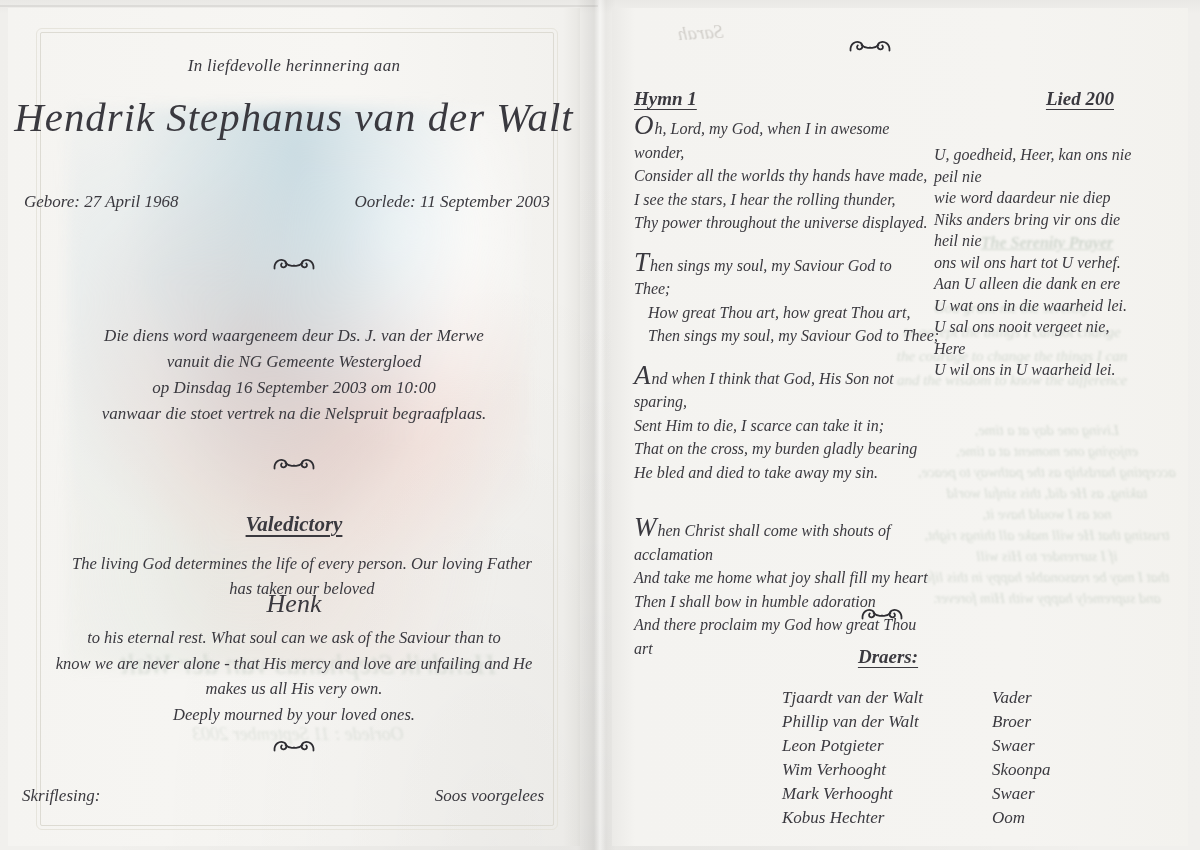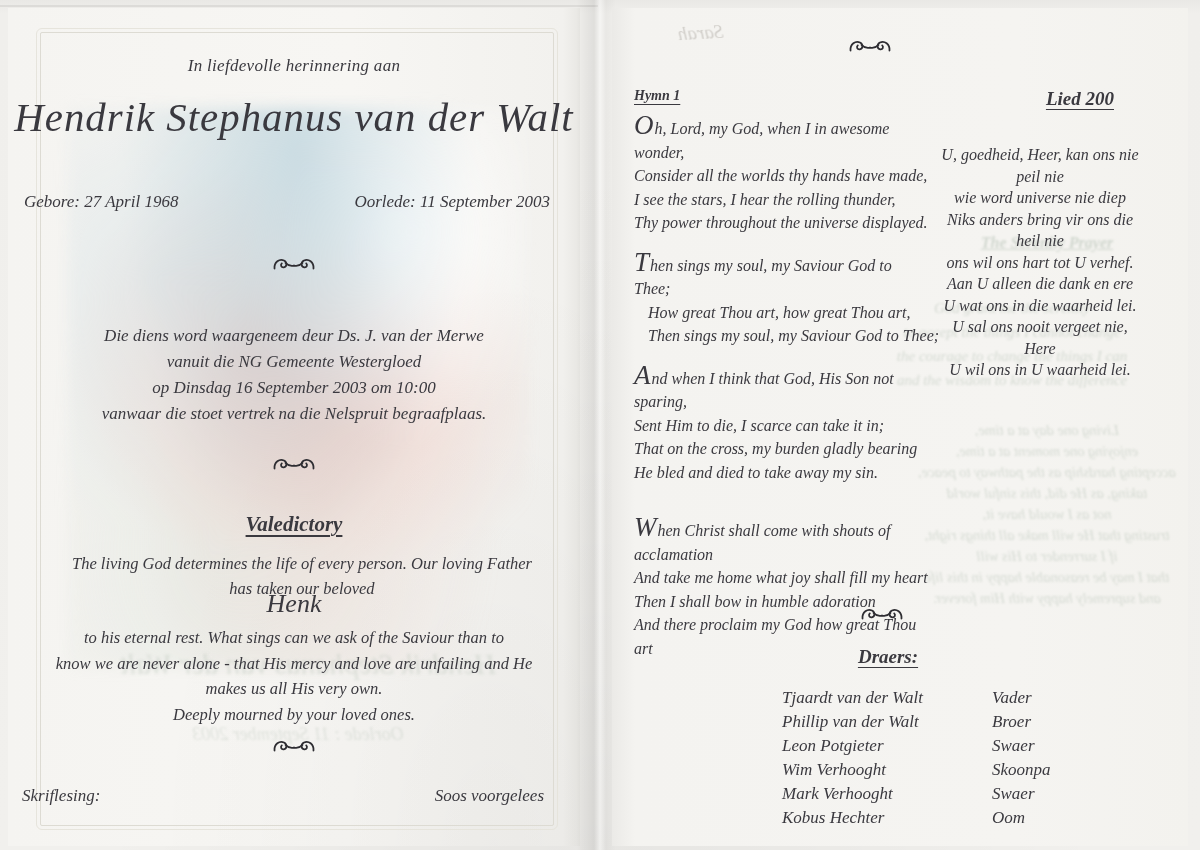--- a/index.html
+++ b/index.html
@@ -61,30 +61,30 @@
   .service div{white-space:nowrap;}
   .heading{font-weight:bold;text-decoration:underline;text-underline-offset:4px;}
   .valhead{left:0;width:100%;top:504px;font-size:21px;}
   .valp1{left:8px;width:100%;top:543px;font-size:16.5px;line-height:25px;}
   .henk{left:0;width:100%;top:581px;font-size:26px;}
   .valp2{left:0;width:100%;top:617px;font-size:16.5px;line-height:25.5px;}
   .footerrow{left:0;top:778px;width:100%;box-sizing:border-box;display:flex;
     justify-content:space-between;padding:0 36px 0 14px;font-size:17px;}
 
   
-  .hymnhead{left:22px;top:80px;font-size:14px;}
+  .hymnhead{left:22px;top:80px;font-size:19px;}
   .liedhead{right:74px;top:80px;font-size:19px;}
   .hymncol{position:absolute;left:22px;top:108px;width:300px;}
   .verse{margin:0 0 18px 0;font-size:16px;line-height:23.5px;}
   .verse .vline{white-space:nowrap;}
   .verse .ind{padding-left:14px;}
   .lead{font-size:27px;line-height:18px;letter-spacing:1px;}
   .v3{margin-bottom:24px;}
   .v4{margin-top:34px;}
-  .liedcol{position:absolute;left:322px;top:136px;width:212px;text-align:center;
+  .liedcol{position:absolute;left:322px;top:136px;width:212px;text-align:left;
     font-size:16px;line-height:21.5px;}
   .liedcol div{white-space:nowrap;}
   .draershead{left:0;width:552px;top:638px;font-size:19px;}
   .draers{position:absolute;left:0;top:680px;width:576px;font-size:17px;}
   .drow{position:relative;height:24px;}
   .dname{position:absolute;left:170px;white-space:nowrap;}
   .drel{position:absolute;left:380px;white-space:nowrap;}
 
   
   .ghost{position:absolute;color:#aebbae;pointer-events:none;}
@@ -152,21 +152,21 @@
         </svg>
     </div>
 
     <div class="line center valhead heading">Valedictory</div>
     <div class="line center valp1">
       <div>The living God determines the life of every person. Our loving Father</div>
       <div>has taken our beloved</div>
     </div>
     <div class="line center henk">Henk</div>
     <div class="line center valp2">
-      <div>to his eternal rest. What sings can we ask of the Saviour than to</div>
+      <div>to his eternal rest. What soul can we ask of the Saviour than to</div>
       <div>know we are never alone - that His mercy and love are unfailing and He</div>
       <div>makes us all His very own.</div>
       <div>Deeply mourned by your loved ones.</div>
     </div>
 
     <div class="orn" style="left:0;width:100%;top:730px;">
       <svg width="44" height="17" viewBox="0 0 44 17">
           <g fill="none" stroke="#2e2d32" stroke-width="1.8" stroke-linecap="round">
             <path d="M2.5 12.5 C2 6 7.5 2.5 12 4.5 C15.5 6.2 15 10.8 11.8 11.3 C9.2 11.7 8.2 9 9.8 7.4"></path>
             <path d="M13.5 6.8 C16.5 9.8 19 10.6 22 9.6"></path>
@@ -246,21 +246,21 @@
         <div class="vline">And take me home what joy shall fill my heart</div>
         <div class="vline">Then I shall bow in humble adoration</div>
         <div class="vline">And there proclaim my God how great Thou</div>
         <div class="vline">art</div>
       </div>
     </div>
 
     <div class="liedcol">
       <div>U, goedheid, Heer, kan ons nie</div>
       <div>peil nie</div>
-      <div>wie word universe nie diep</div>
+      <div>wie word daardeur nie diep</div>
       <div>Niks anders bring vir ons die</div>
       <div>heil nie</div>
       <div>ons wil ons hart tot U verhef.</div>
       <div>Aan U alleen die dank en ere</div>
       <div>U wat ons in die waarheid lei.</div>
       <div>U sal ons nooit vergeet nie,</div>
       <div>Here</div>
       <div>U wil ons in U waarheid lei.</div>
     </div>
 

